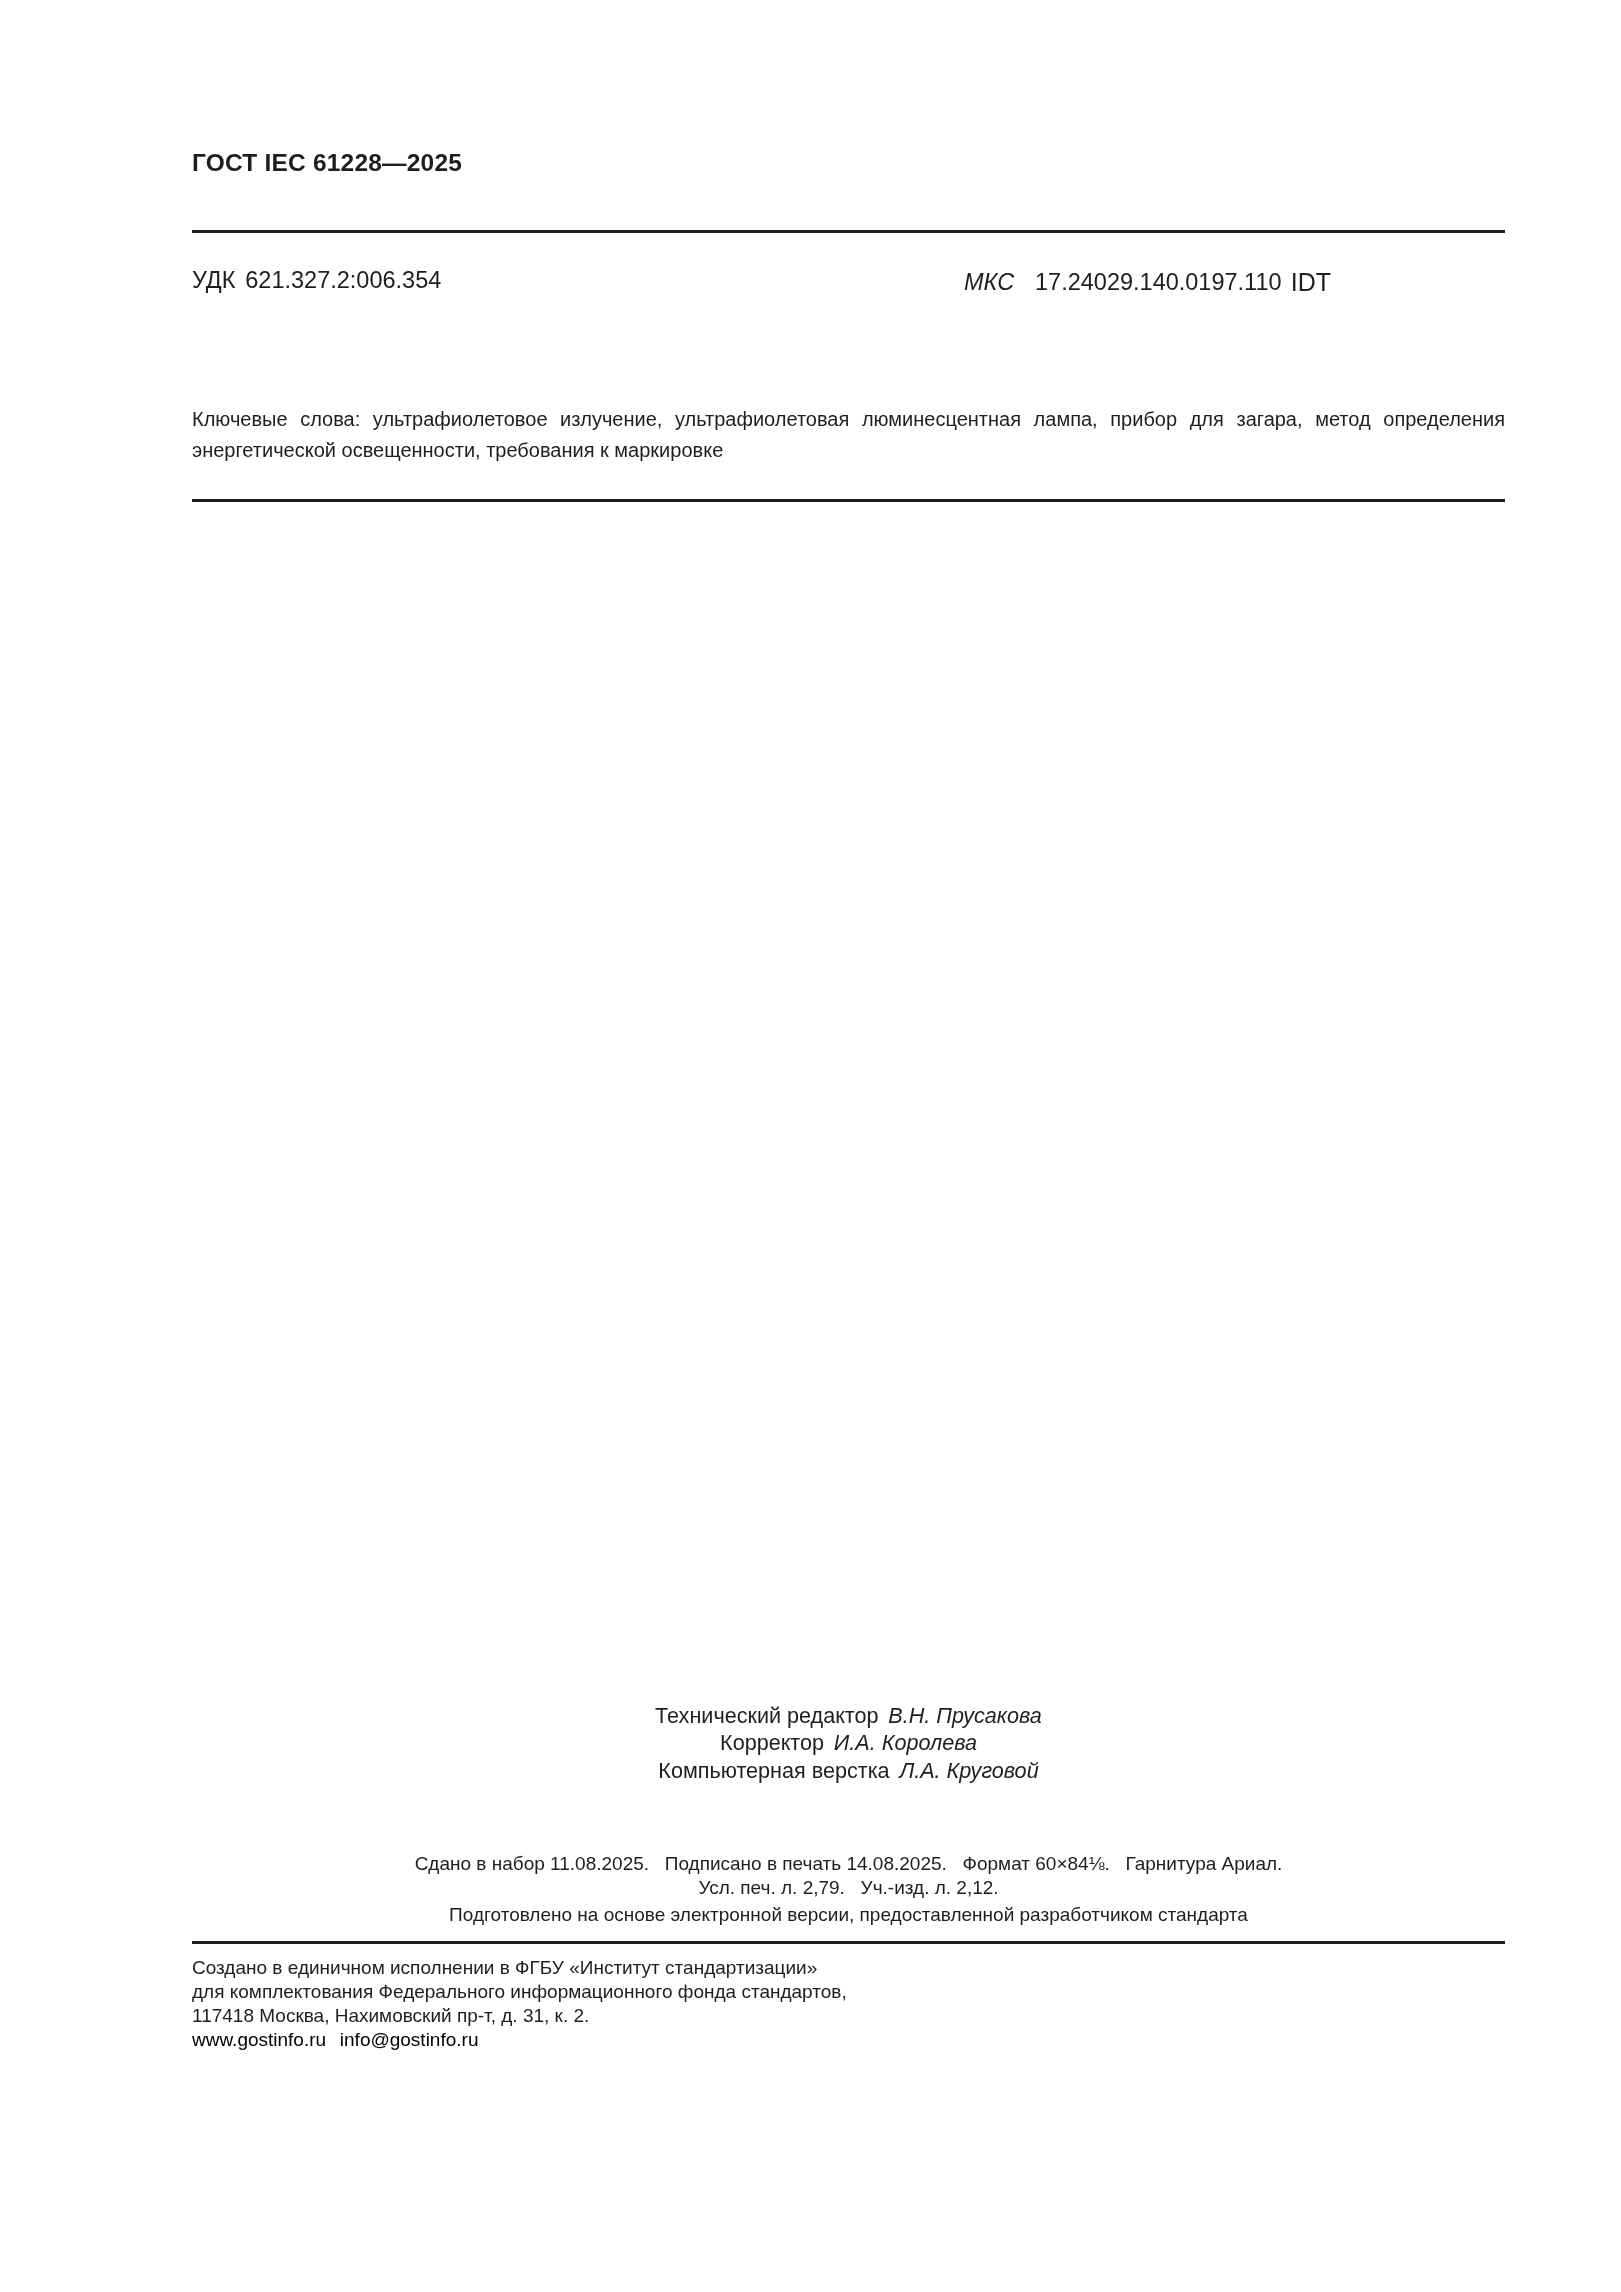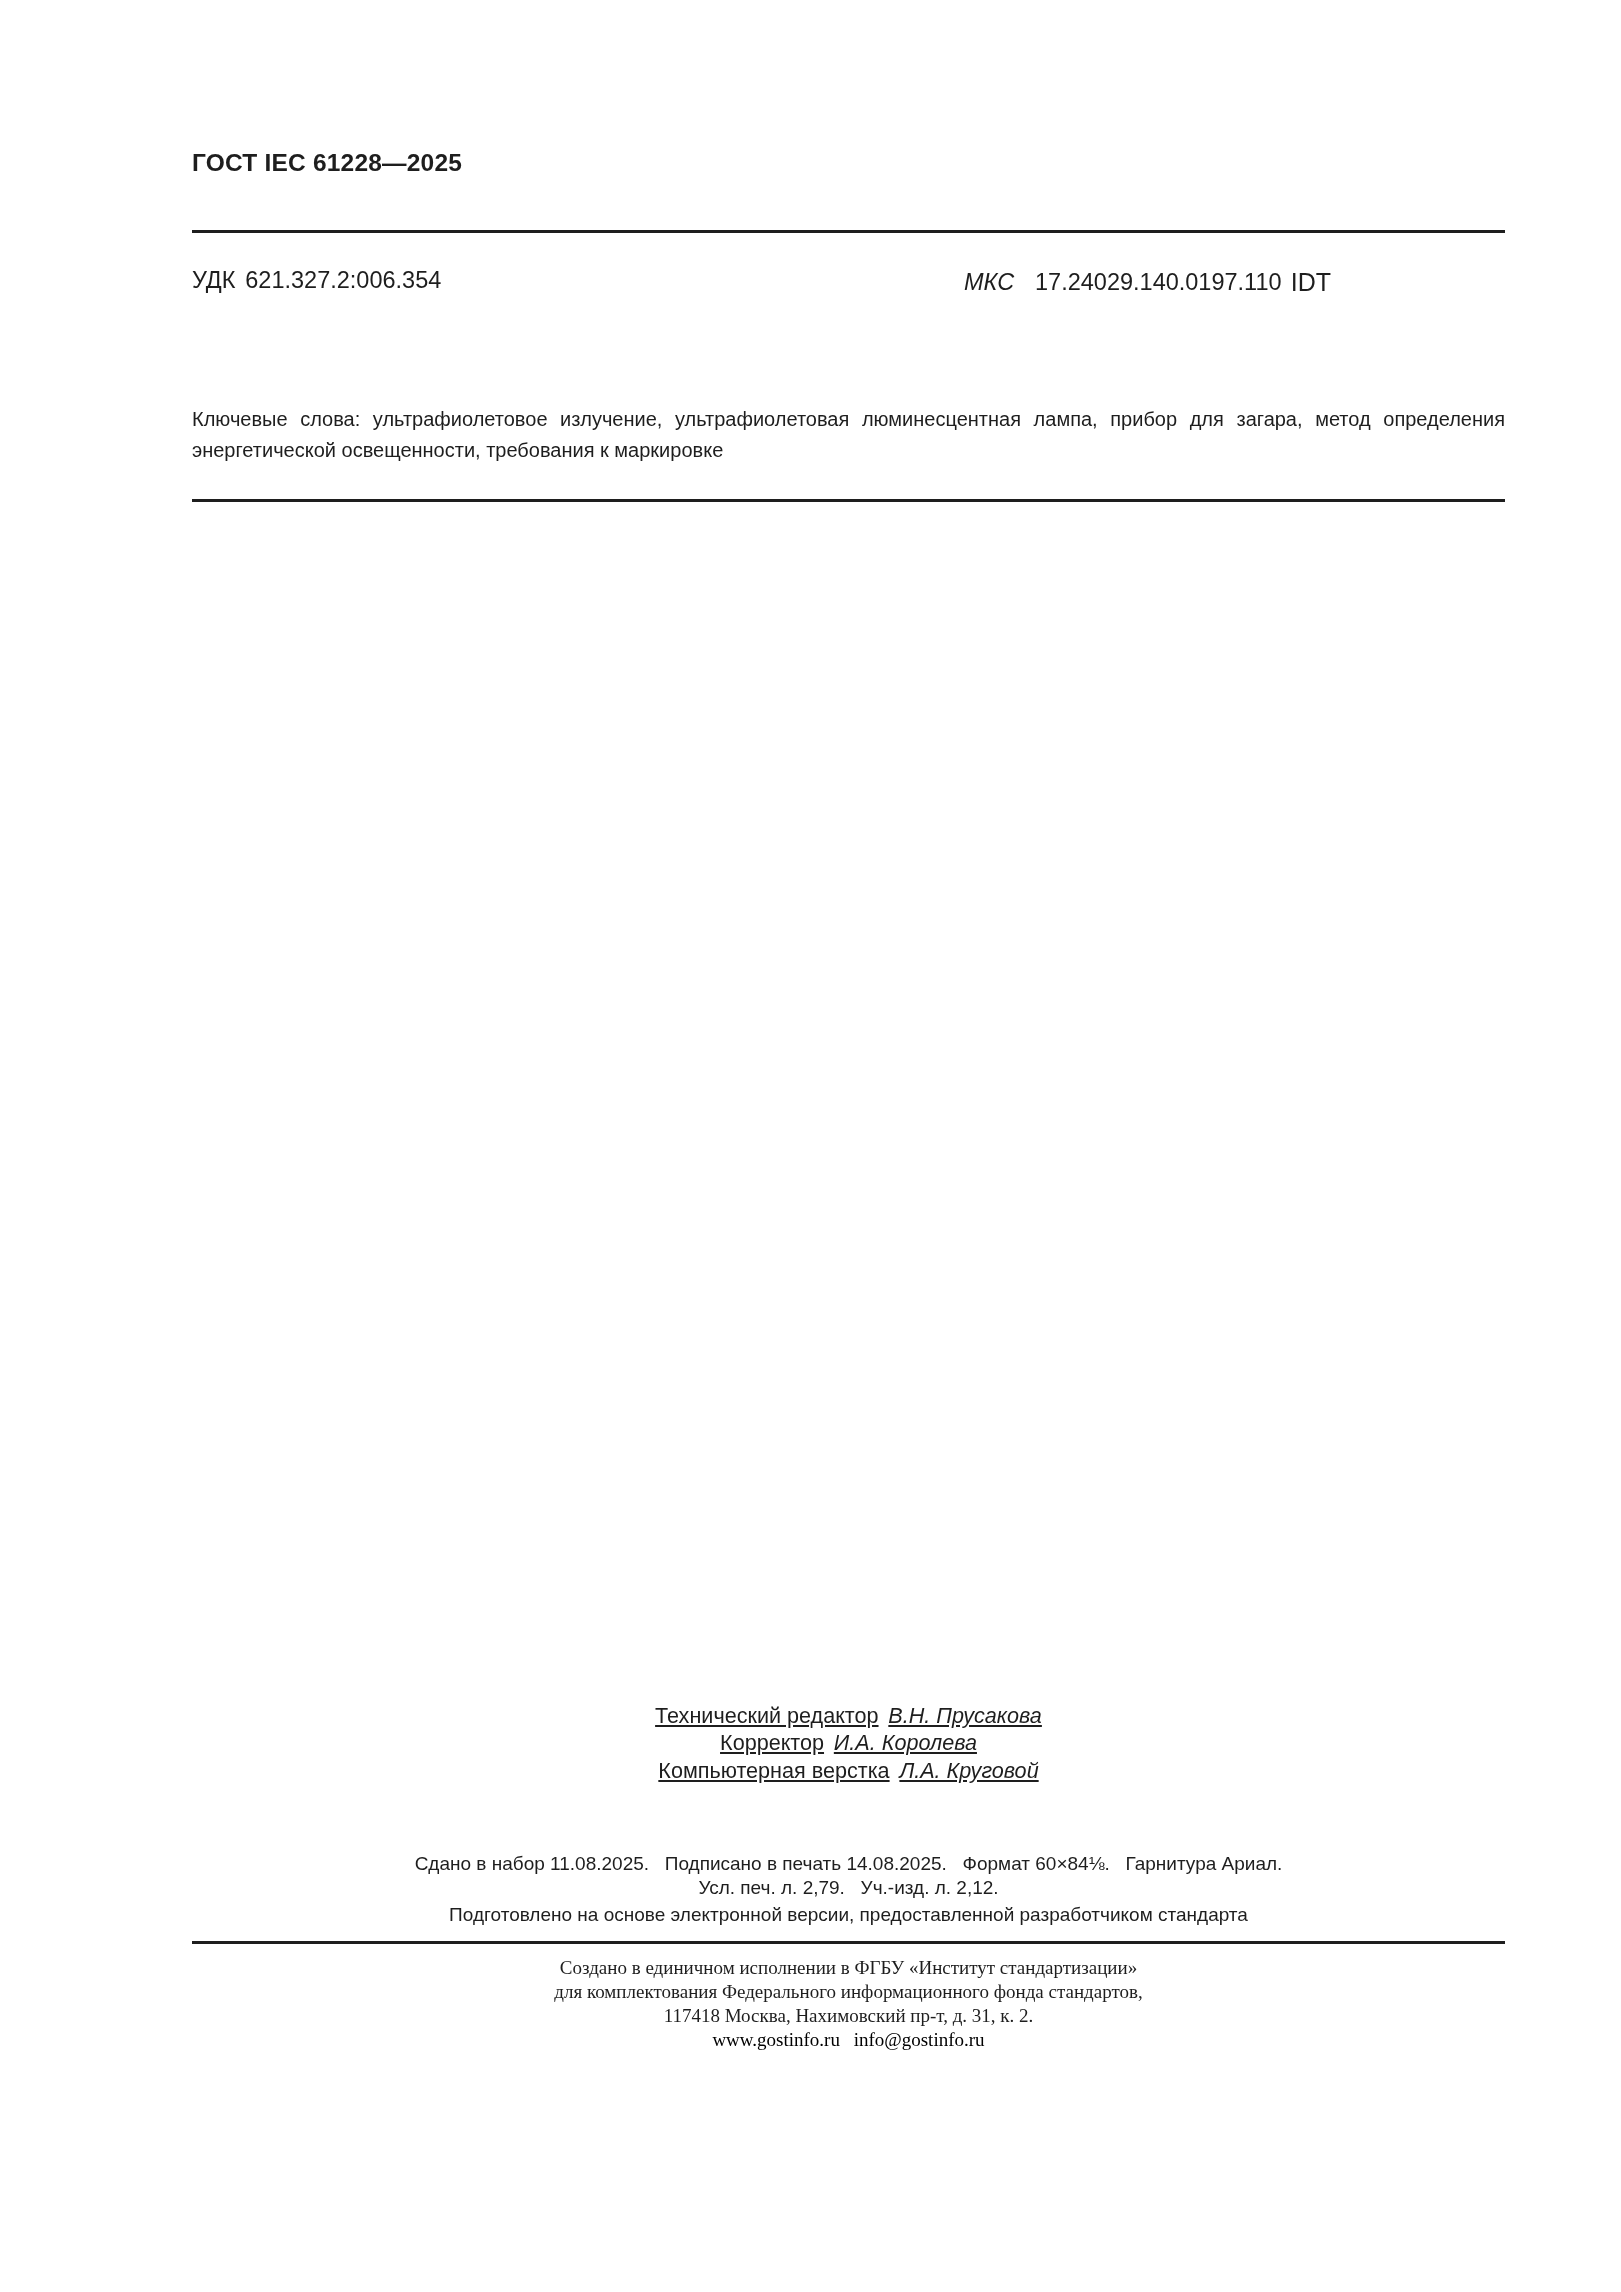--- a/index.html
+++ b/index.html
@@ -83,21 +83,21 @@
 
     .credits {
       position: absolute;
       left: 192px;
       width: 1313px;
       top: 1702px;
       text-align: center;
       font-size: 21.6px;
       line-height: 27.4px;
     }
-    .credits .row { display: block; white-space: nowrap; text-decoration: underline; }
+    .credits .row { display: block; white-space: nowrap; }
     .credits .name { font-style: italic; }
     .credits .sep { display: inline-block; width: 9.8px; }
 
     .imprint {
       position: absolute;
       left: 192px;
       width: 1313px;
       top: 1821px;
       text-align: center;
       font-size: 19px;
@@ -116,24 +116,23 @@
       font-size: 19px;
       line-height: 23.5px;
       white-space: nowrap;
     }
 
     .publisher {
       position: absolute;
       left: 192px;
       width: 1313px;
       top: 1956px;
-      text-align: center;
+      text-align: left;
       font-size: 19px;
       line-height: 24px;
-      font-family: Liberation Serif, serif;
     }
     .publisher .row { display: block; white-space: nowrap; }
     .publisher .sp { display: inline-block; width: 13.7px; }
     .link { color: #000000; text-decoration: none; }
   </style>
 </head>
 <body>
 
 <div class="page">
 

